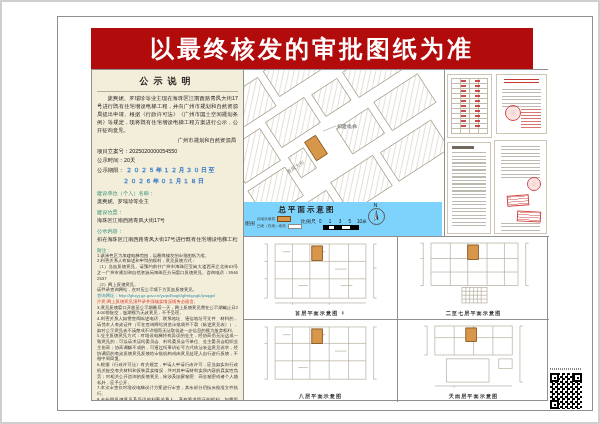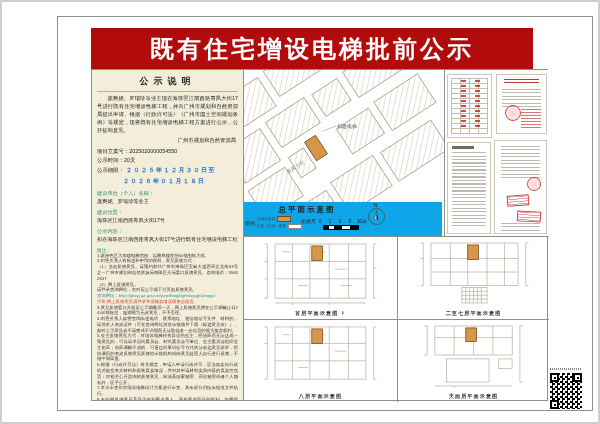--- a/index.html
+++ b/index.html
@@ -41,21 +41,21 @@
   .grp-val{font-size:5.2px;color:#222;margin-top:1px;}
   .notes{margin-top:4px;}
   .notes-lbl{font-size:4.8px;color:#2e8b74;}
   .note-line{font-size:4.35px;line-height:1.33;color:#333;text-align:justify;word-break:break-all;}
   .note-url{color:#2f8fa8;}
   .note-warn{color:#d93a2b;}
   
   .upper{position:absolute;left:152px;top:0;width:305px;height:167px;border-bottom:1px solid #8f8f8f;box-sizing:border-box;}
   .map{position:absolute;left:0;top:0;width:201px;height:166px;border-right:1px solid #8f8f8f;box-sizing:border-box;background:#fff;overflow:hidden;}
   .map svg.sitemap{position:absolute;left:0;top:0;}
-  .map-meta{position:absolute;left:0;top:132px;width:198px;height:34px;background:#0ea5e9;}
+  .map-meta{position:absolute;left:0;top:132px;width:198px;height:34px;background:#7dd3fc;}
   .sp-title{position:absolute;left:8px;top:3px;width:110px;text-align:center;font-size:7.5px;font-weight:bold;color:#222;letter-spacing:2px;}
   .legend{position:absolute;left:1px;top:14px;display:flex;gap:2px;align-items:center;}
   .legend .glabel{font-size:5px;color:#333;}
   .lrows{display:flex;flex-direction:column;gap:2px;}
   .lrow{display:flex;align-items:center;gap:2px;}
   .lrow .txt{font-size:3.6px;color:#444;white-space:nowrap;}
   .sw{width:14px;height:5.5px;border:1px solid #7a4a12;box-sizing:border-box;}
   .sw.new{background:#d8964b;}
   .sw.old{background:#fff;border-color:#8a8a8a;}
   .scale{position:absolute;left:57px;top:16px;width:66px;}
@@ -95,21 +95,21 @@
     background:conic-gradient(#000 0 90deg,#fff 90deg 180deg,#000 180deg 270deg,#fff 270deg 360deg);
     background-size:5px 5px;}
   .fp{position:absolute;width:9px;height:9px;border:2px solid #000;background:#fff;box-sizing:border-box;}
   .fp i{position:absolute;left:1.5px;top:1.5px;width:2px;height:2px;background:#000;display:block;}
 </style>
 </head>
 <body>
 
 <div class="paper">
 
-  <div class="banner">既有住宅增设电梯批前公示</div>
+  <div class="banner">以最终核发的审批图纸为准</div>
 
   <div class="frame">
 
     <div class="col-left">
       <div class="n-head">公示说明</div>
       <div class="n-para">庞爽妮、罗瑞珍等业主现在海珠区江南西路青凤大街17号进行既有住宅增设电梯工程，并向广州市规划和自然资源局提出申请。根据《行政许可法》《广州市国土空间规划条例》等规定，现将既有住宅增设电梯工程方案进行公示，公开征询意见。</div>
       <div class="n-agency">广州市规划和自然资源局</div>
 
       <div class="n-field">
         <span class="lbl">项目立案号：</span><span>2025020000054550</span>

